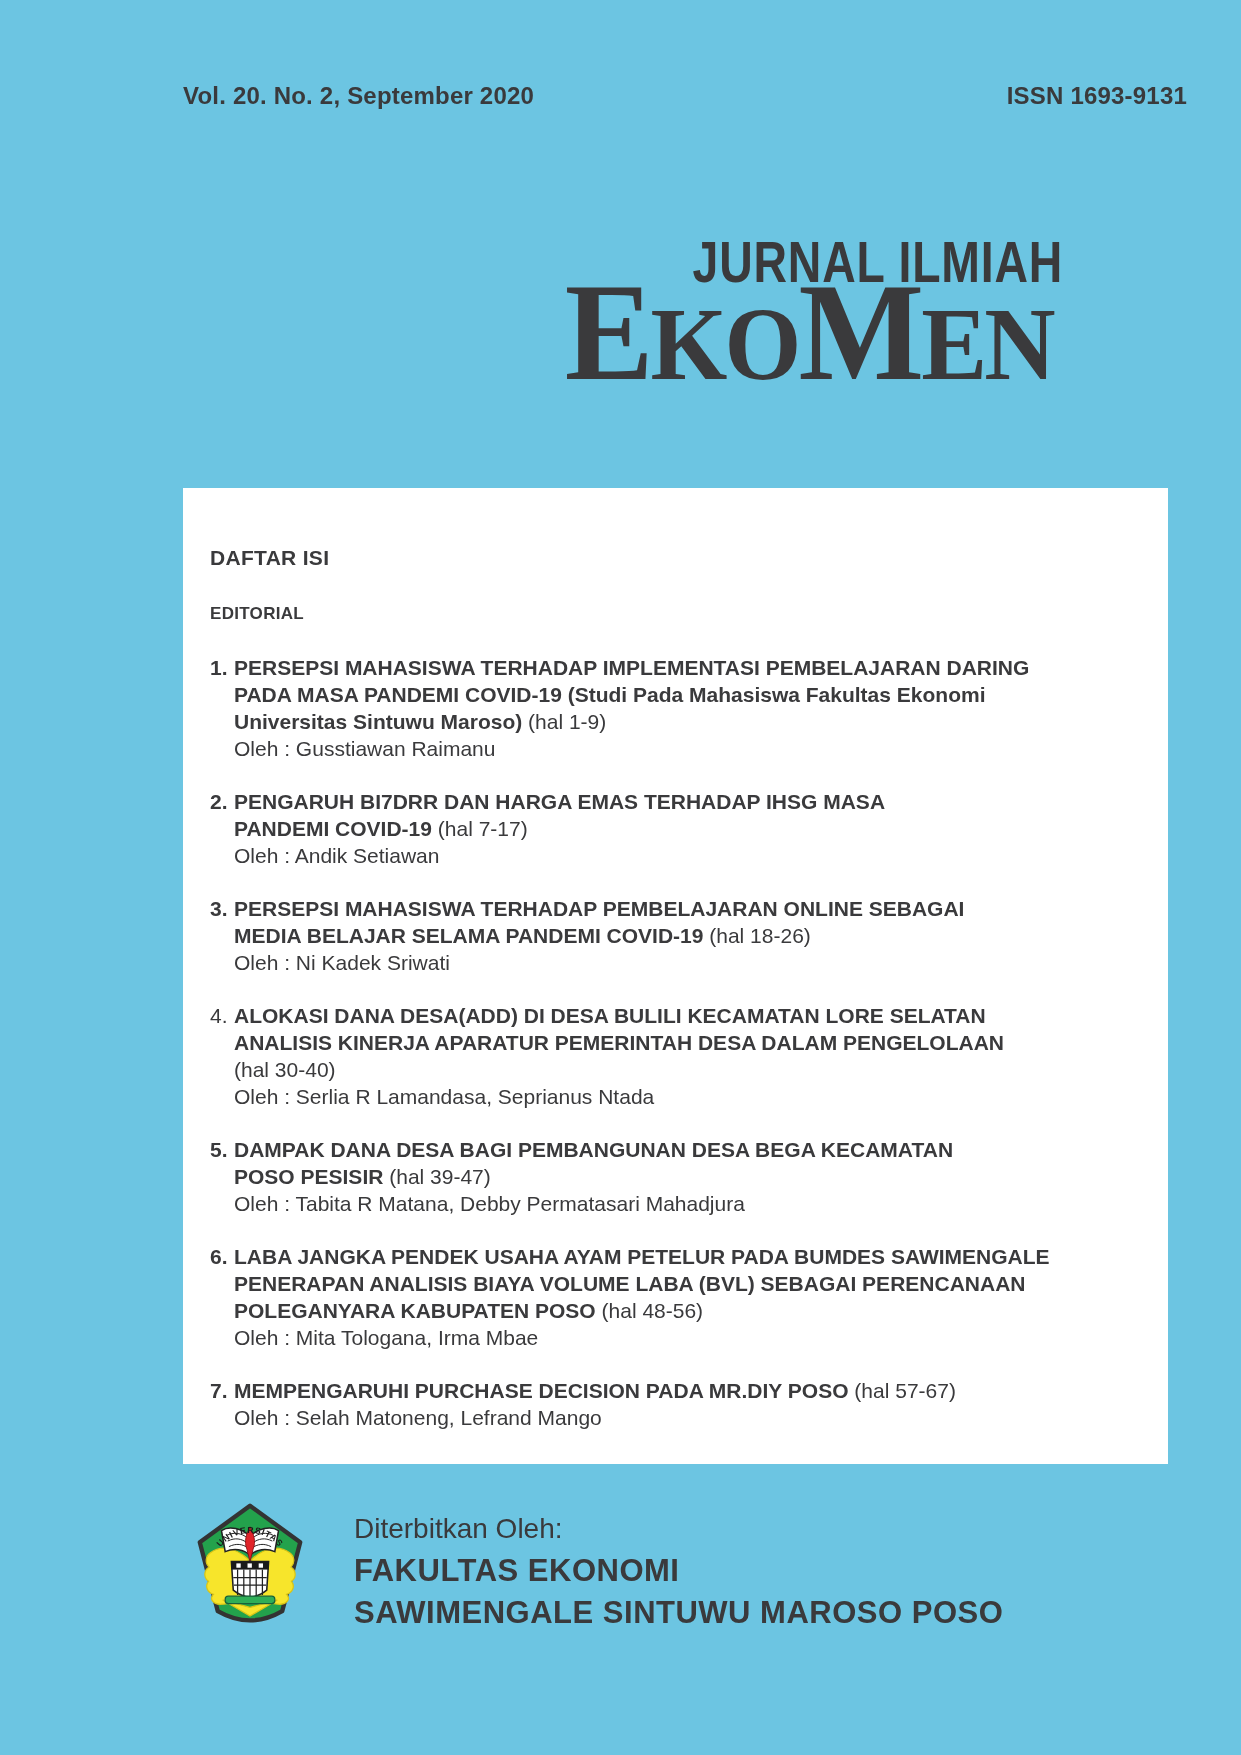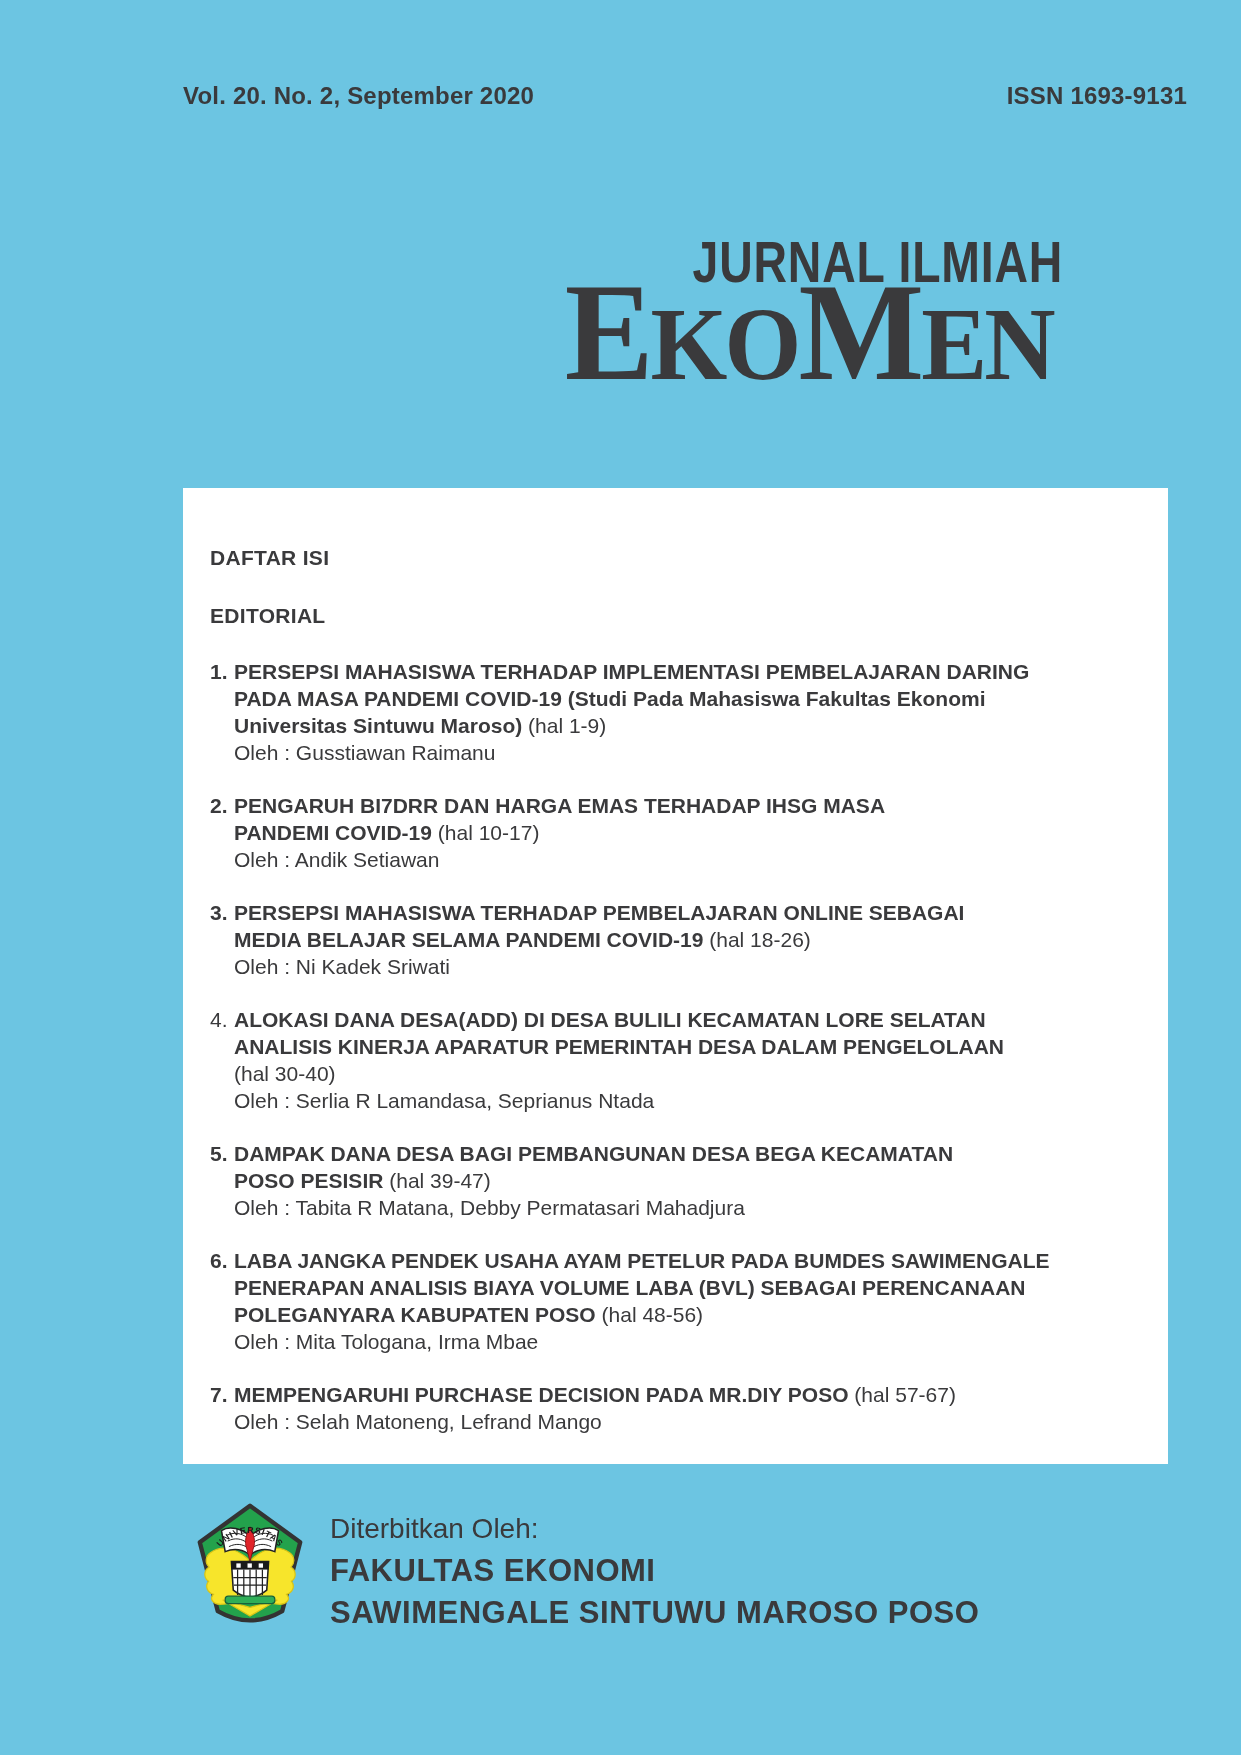--- a/index.html
+++ b/index.html
@@ -30,33 +30,33 @@
   }
   .big-title .lg{font-size:140px;}
   .big-title .sm{font-size:104px;}
   
   .white-box{
     position:absolute;left:183px;top:488px;width:985px;height:976px;
     background:#ffffff;box-sizing:border-box;
     padding:58px 20px 0 27px;
   }
   .toc-heading{font-size:21px;font-weight:bold;letter-spacing:0.3px;}
-  .toc-subheading{font-size:21px;font-weight:bold;margin-top:34px;letter-spacing:0.3px;}
+  .toc-subheading{font-size:17px;font-weight:bold;margin-top:34px;letter-spacing:0.3px;}
   .toc-list{margin-top:30px;}
   .entry{display:flex;margin-bottom:26px;font-size:21px;line-height:27px;}
   .entry .num{flex:none;width:24px;}
   .entry .num.b{font-weight:bold;}
   .entry-body{flex:1;}
   .b{font-weight:bold;}
   .author{font-weight:normal;}
   
   .publisher{position:absolute;left:186px;top:1498px;display:flex;align-items:flex-start;}
   .logo-wrap{flex:none;width:128px;height:124px;margin-top:4px;}
   .logo-wrap svg{width:128px;height:124px;display:block;}
-  .publisher-text{margin-left:16px;margin-top:14px;}
+  .publisher-text{margin-left:40px;margin-top:14px;}
   .pub-line1{font-size:28px;line-height:1.2;}
   .pub-line2{font-size:31px;font-weight:bold;line-height:1.2;margin-top:6px;letter-spacing:0.5px;}
   .pub-line3{font-size:31px;font-weight:bold;line-height:1.2;margin-top:5px;letter-spacing:0.5px;}
 </style>
 </head>
 <body>
 
 <div class="top-header">
   <span>Vol. 20. No. 2, September 2020</span>
   <span>ISSN 1693-9131</span>
@@ -77,21 +77,21 @@
           <div class="line"><span class="b">PERSEPSI MAHASISWA TERHADAP IMPLEMENTASI PEMBELAJARAN DARING</span></div>
           <div class="line"><span class="b">PADA MASA PANDEMI COVID-19 (Studi Pada Mahasiswa Fakultas Ekonomi</span></div>
           <div class="line"><span class="b">Universitas Sintuwu Maroso)</span><span> (hal 1-9)</span></div>
           <div class="line author">Oleh : Gusstiawan Raimanu</div>
         </div>
       </div>
       <div class="entry">
         <span class="num b">2.</span>
         <div class="entry-body">
           <div class="line"><span class="b">PENGARUH BI7DRR DAN HARGA EMAS TERHADAP IHSG MASA</span></div>
-          <div class="line"><span class="b">PANDEMI COVID-19</span><span> (hal 10-17)</span></div>
+          <div class="line"><span class="b">PANDEMI COVID-19</span><span> (hal 7-17)</span></div>
           <div class="line author">Oleh : Andik Setiawan</div>
         </div>
       </div>
       <div class="entry">
         <span class="num b">3.</span>
         <div class="entry-body">
           <div class="line"><span class="b">PERSEPSI MAHASISWA TERHADAP PEMBELAJARAN ONLINE SEBAGAI</span></div>
           <div class="line"><span class="b">MEDIA BELAJAR SELAMA PANDEMI COVID-19</span><span> (hal 18-26)</span></div>
           <div class="line author">Oleh : Ni Kadek Sriwati</div>
         </div>

